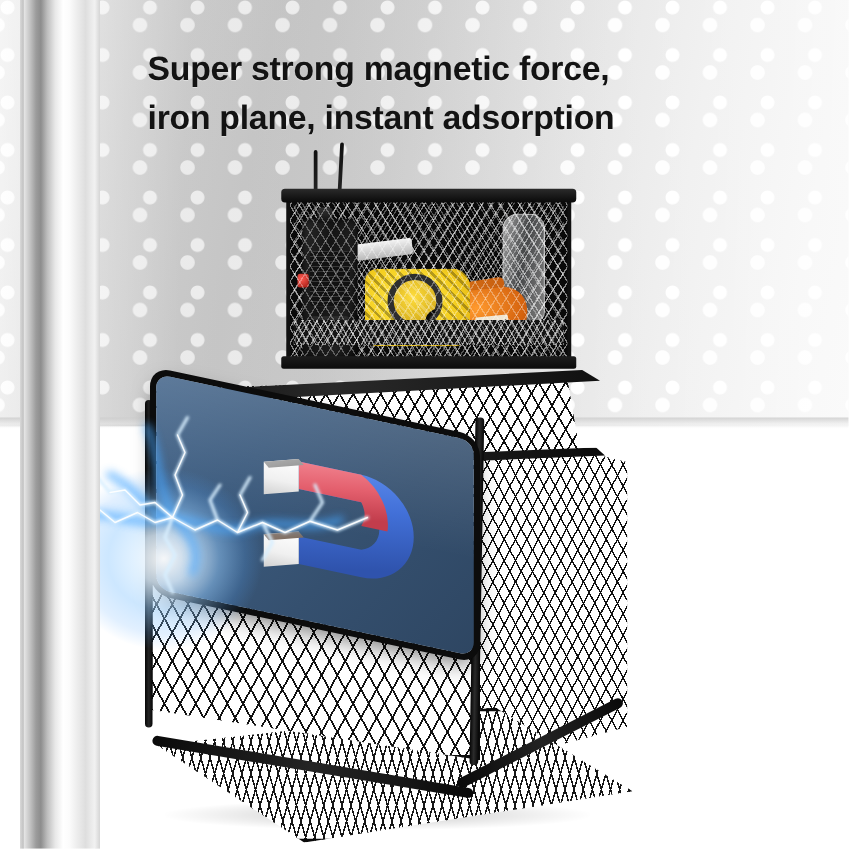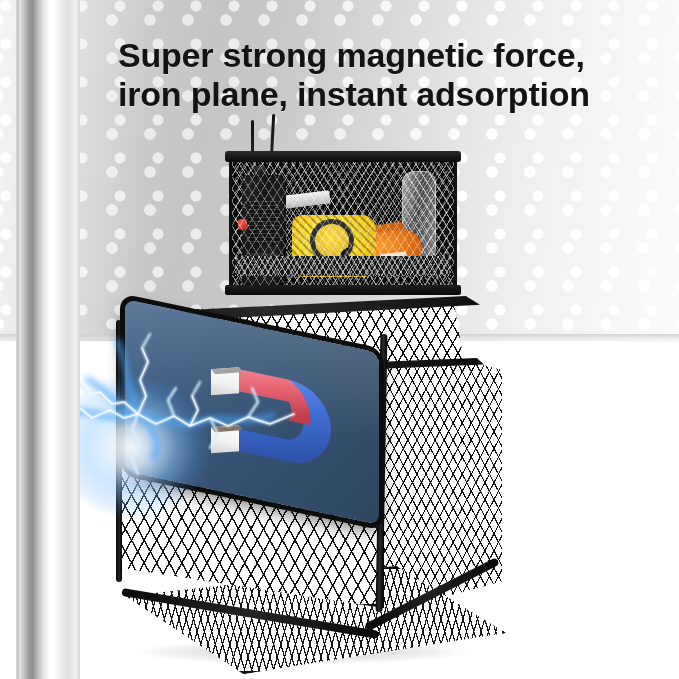--- a/index.html
+++ b/index.html
@@ -53,21 +53,21 @@
     left: 0; top: 334px; width: 679px; height: 9px;
     background: linear-gradient(180deg, rgba(205,205,205,.85) 0%, rgba(232,232,232,.5) 55%, rgba(255,255,255,0) 100%);
   }
 
   
   #headline {
     position: absolute;
     left: 118px; top: 36px;
     width: 520px;
     color: #131313;
-    font-size: 34px;
+    font-size: 27px;
     font-weight: bold;
     line-height: 39px;
     letter-spacing: -.2px;
     white-space: pre-line;
     text-shadow: 0 1px 0 rgba(255,255,255,.35);
   }
 
   
   #pole {
     position: absolute;

